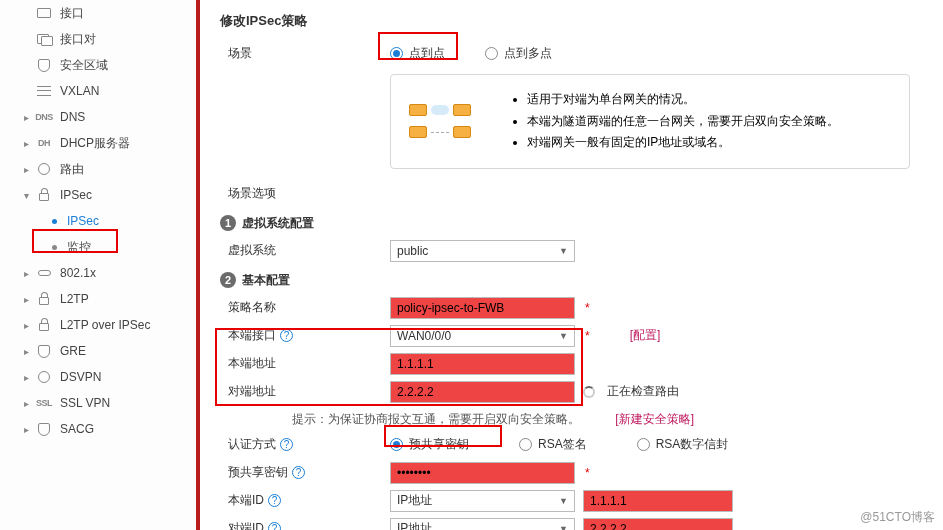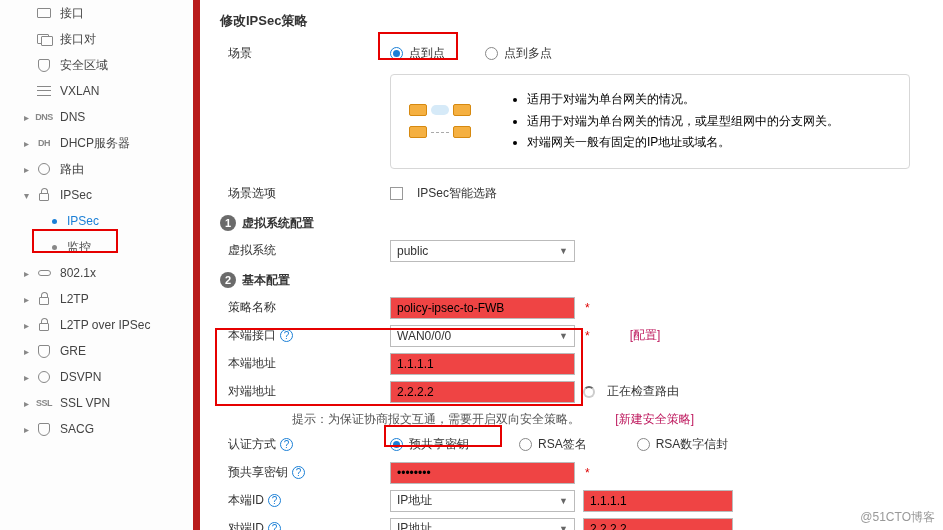--- a/index.html
+++ b/index.html
@@ -1,21 +1,21 @@
 <!DOCTYPE html>
 <html><head>
 <meta charset="utf-8">
 <style>
 * { margin: 0; padding: 0; box-sizing: border-box; font-family: "Microsoft YaHei", Arial, sans-serif; }
 body { background: #fff; font-size: 12px; color: #333; width: 943px; height: 530px; overflow: hidden; position: relative; }
 
 .layout { display: flex; height: 100%; }
 
 
-.sidebar { width: 200px; background: #fdfdfd; border-right: 7px solid #b91c1c; overflow-y: auto; }
+.sidebar { width: 200px; background: #fdfdfd; border-right: 4px solid #b91c1c; overflow-y: auto; }
 .nav-item { display: flex; align-items: center; padding: 6px 8px 6px 24px; cursor: pointer; color: #444; height: 26px; }
 .nav-item.child { padding-left: 54px; }
 .nav-item.active { color: #1b7fd6; }
 .nav-item.active .dot { background: #1b7fd6; }
 .caret { width: 10px; display: inline-block; margin-right: 2px; color: #888; font-size: 10px; }
 .nav-icon { width: 16px; height: 14px; margin-right: 8px; display: inline-flex; align-items: center; justify-content: center; color: #888; }
 .nav-label { flex: 1; }
 .dot { width: 5px; height: 5px; background: #888; border-radius: 50%; margin-right: 10px; margin-left: -2px; }
 
 
@@ -232,33 +232,29 @@
             <span class="dia-box"></span>
           </div>
         <div class="dia-line">
             <span class="dia-box"></span>
             <span style="width:18px;border-top:1px dashed #aaa"></span>
             <span class="dia-box"></span>
           </div>
       </div>
       <ul class="info-list">
         <li>适用于对端为单台网关的情况。</li>
-        <li>适用于对端为单台网关的情况，或星型组网中的分支网关。</li>
+        <li>本端为隧道两端的任意一台网关，需要开启双向安全策略。</li>
         <li>对端网关一般有固定的IP地址或域名。</li>
       </ul>
     </div>
 
     <div class="row">
       <div class="label-col">
           <span>场景选项</span>
         </div>
-      <div class="field-col">
-        <span class="checkbox"></span>
-        <span>IPSec智能选路</span>
-      </div>
     </div>
 
     <div class="section-head">
       <span class="step-num">1</span>
       <span>虚拟系统配置</span>
     </div>
     <div class="row">
       <div class="label-col">
           <span>虚拟系统</span>
         </div>

